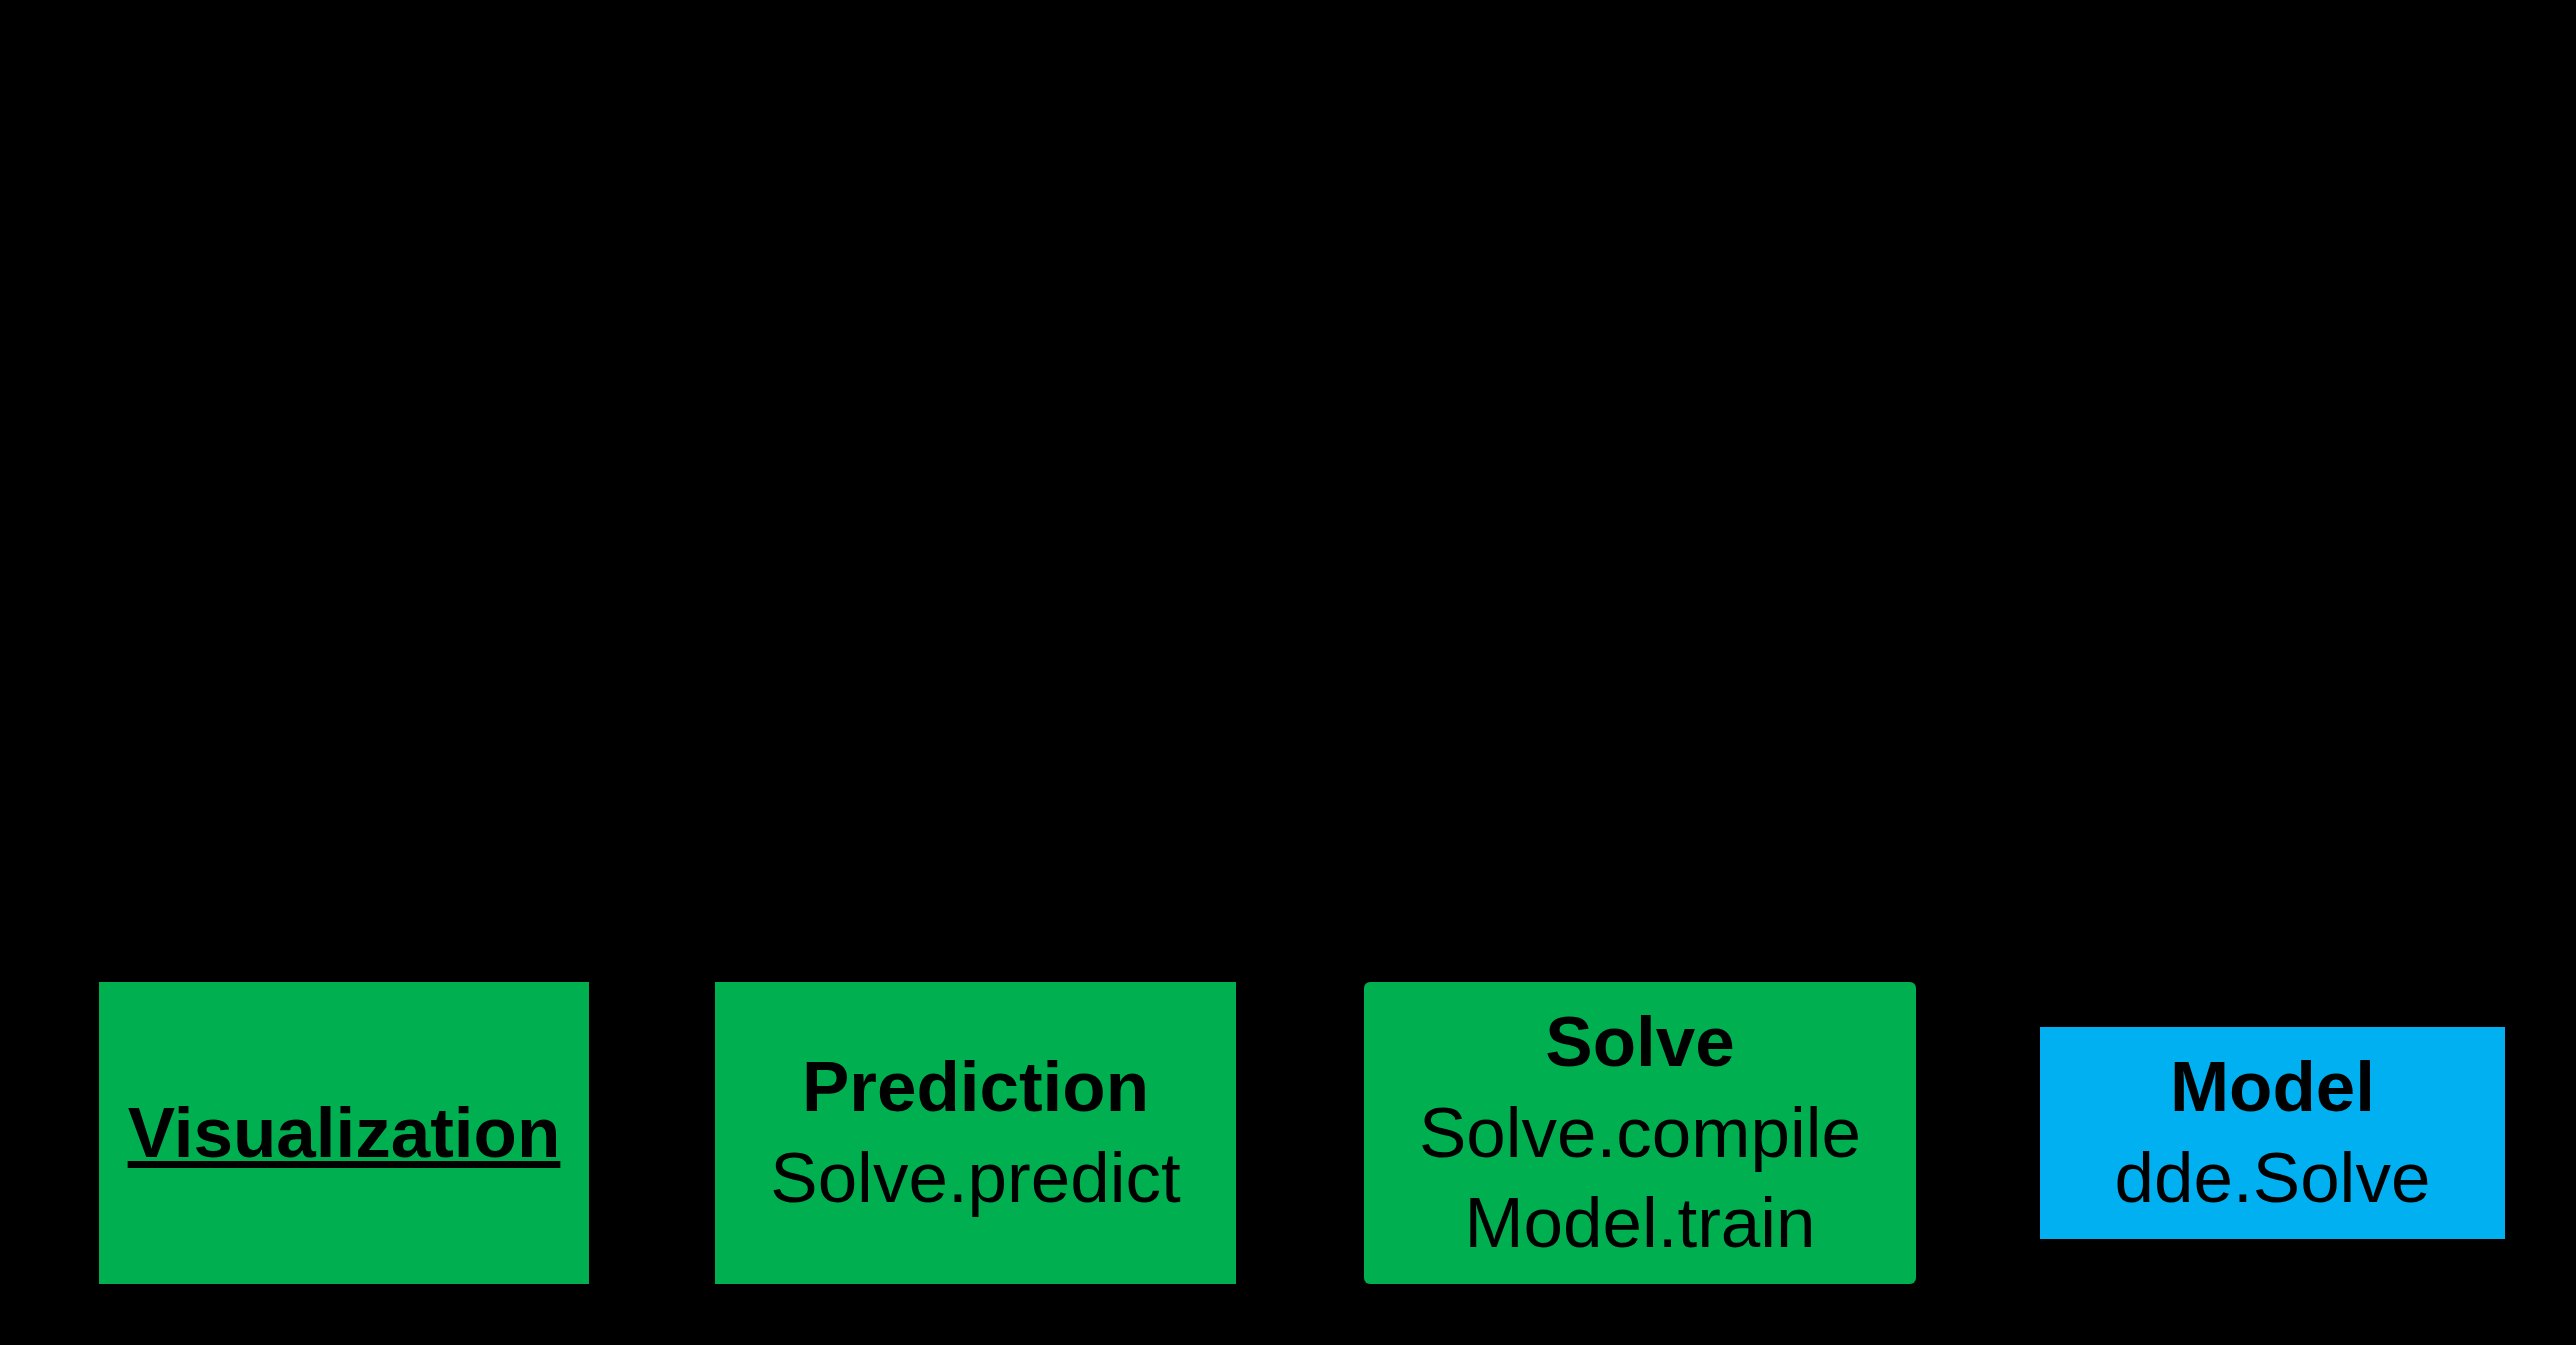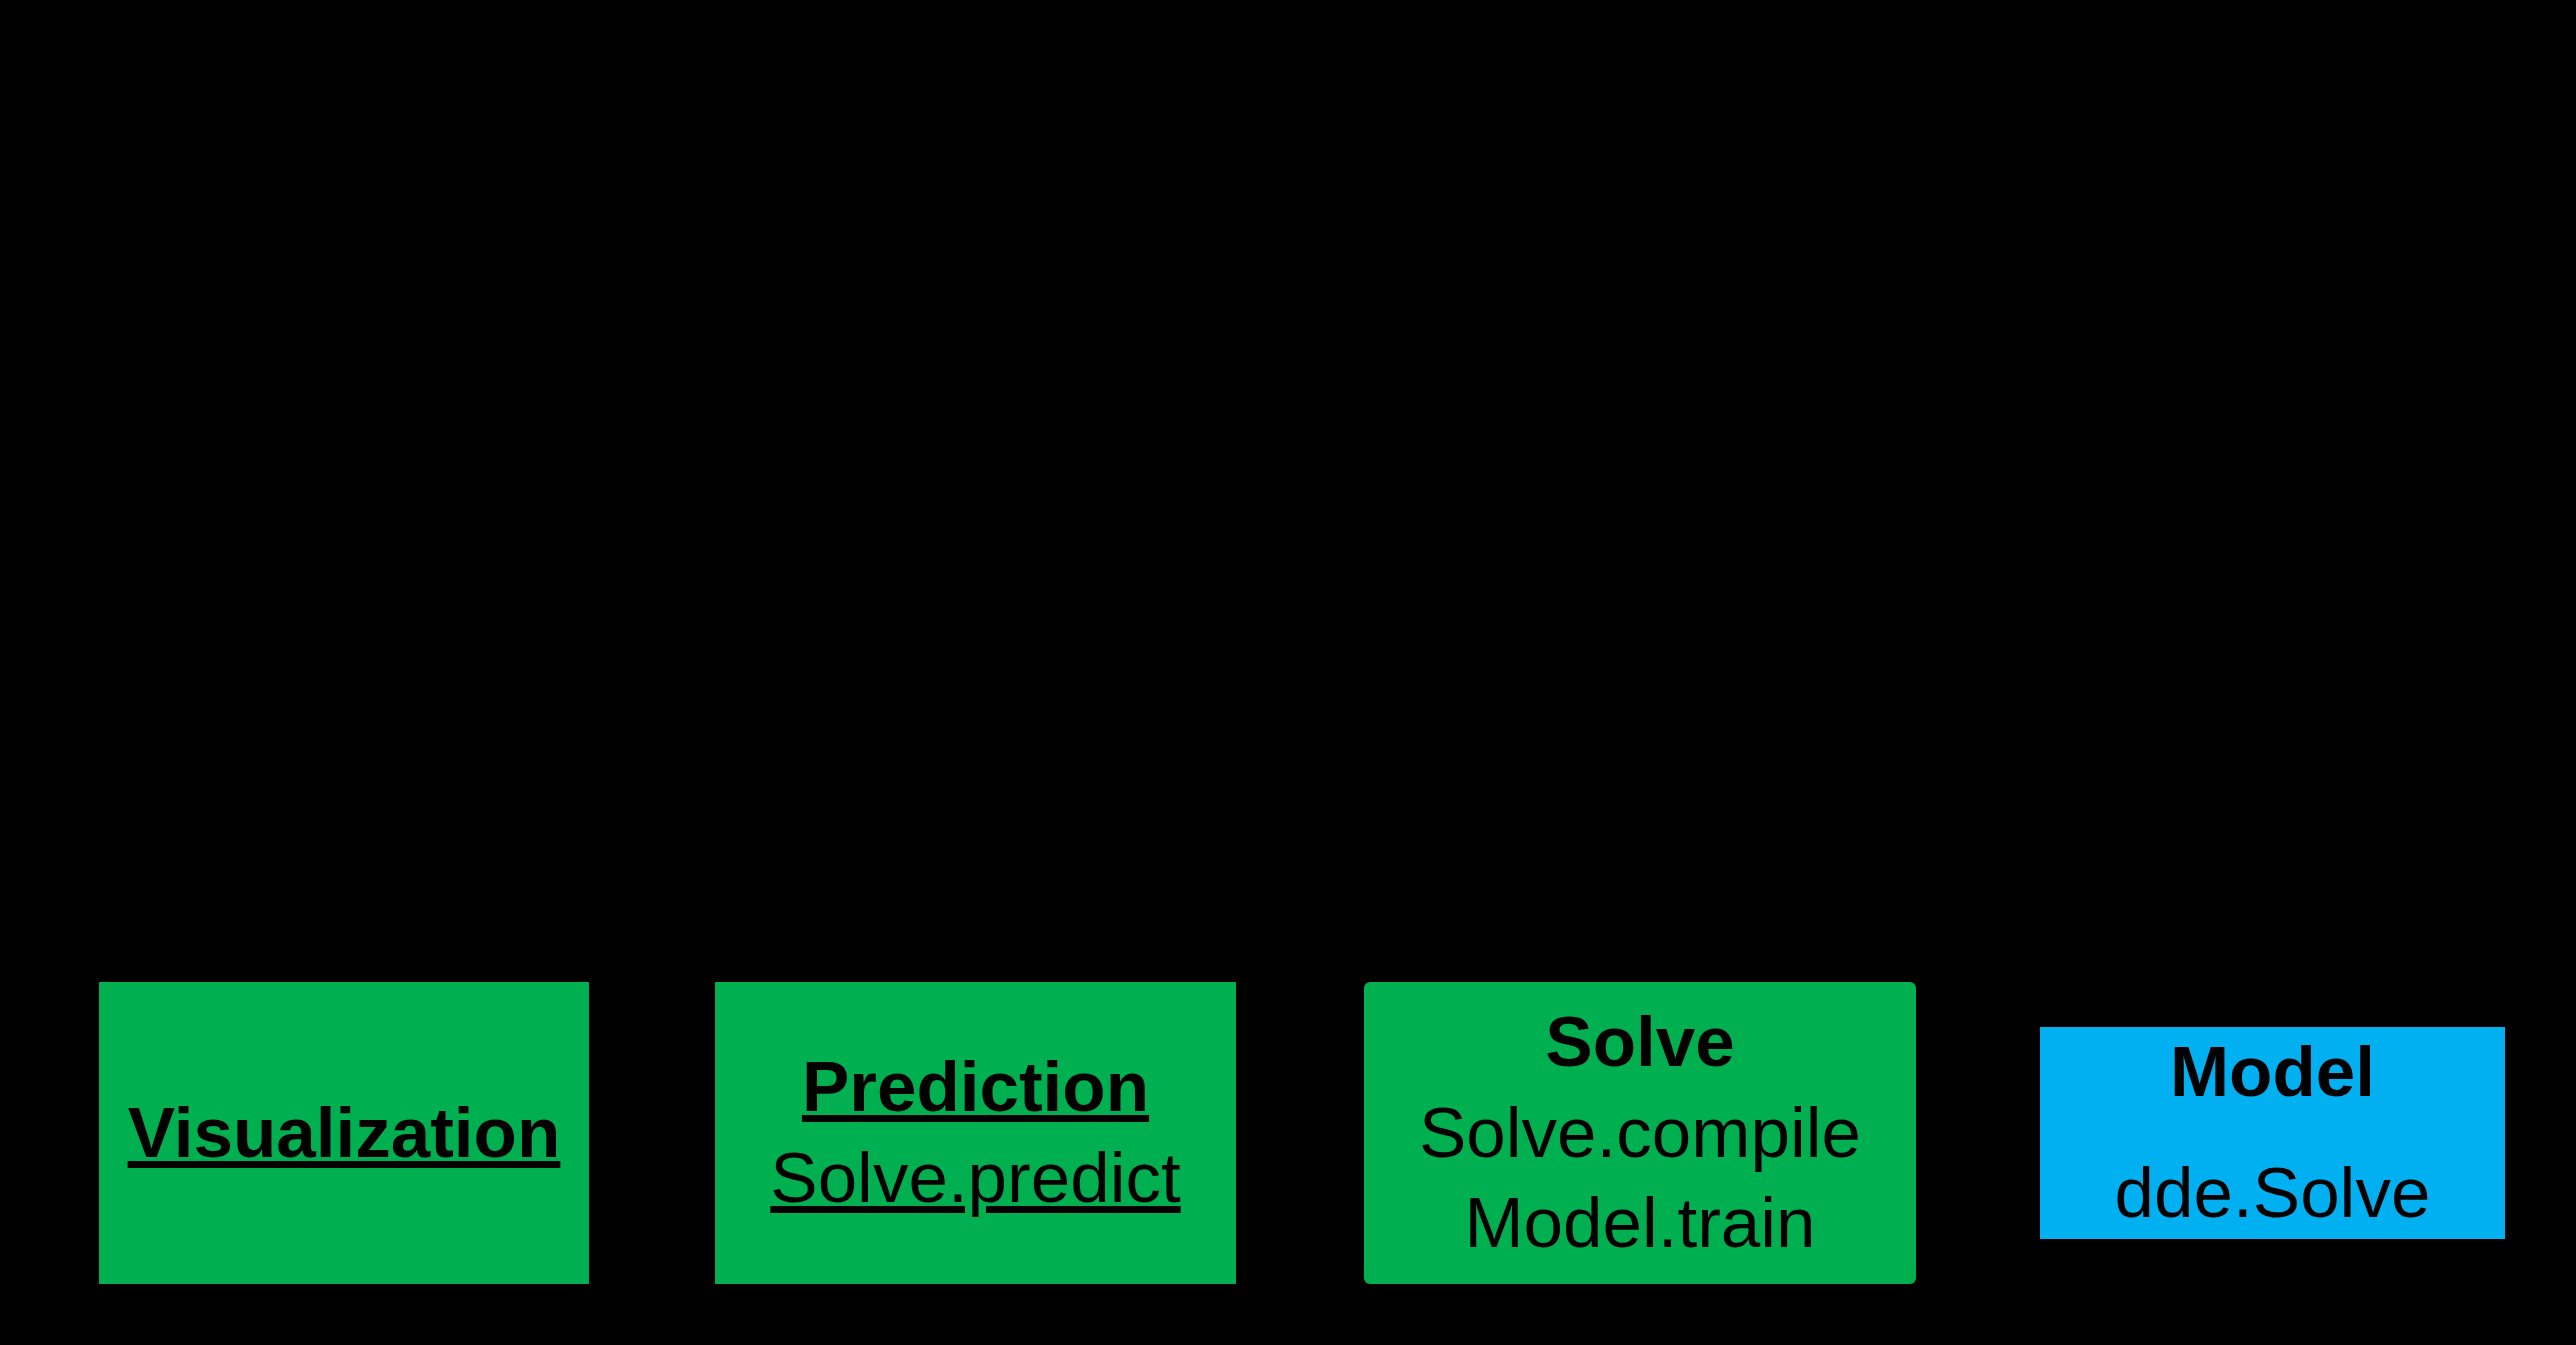--- a/index.html
+++ b/index.html
@@ -29,32 +29,32 @@
   .box .title {
     font-weight: bold;
   }
   .box .line {
     font-weight: normal;
   }
   
   .box-visualization { left: 99px;  top: 982px; width: 490px; height: 302px; }
   .box-prediction    { left: 715px;  top: 982px; width: 521px; height: 302px; }
   .box-solve         { left: 1364px; top: 982px; width: 552px; height: 302px; border-radius: 6px; }
-  .box-model         { left: 2040px; top: 1027px; width: 465px; height: 212px; justify-content: space-between; }
+  .box-model         { left: 2040px; top: 1027px; width: 465px; height: 212px; }
 </style>
 </head>
 <body>
 
 <div class="stage">
 
   <div class="box box-visualization" style="background: rgb(0, 176, 80); text-decoration: underline;">
     <div class="title">Visualization</div>
   </div>
 
-  <div class="box box-prediction" style="background: rgb(0, 176, 80); text-decoration: underline;">
+  <div class="box box-prediction" style="background: rgb(0, 176, 80);">
     <div class="title">Prediction</div>
     <div class="line">Solve.predict</div>
   </div>
 
   <div class="box box-solve" style="background: rgb(0, 176, 80);">
     <div class="title">Solve</div>
     <div class="line">Solve.compile</div>
     <div class="line">Model.train</div>
   </div>
 

